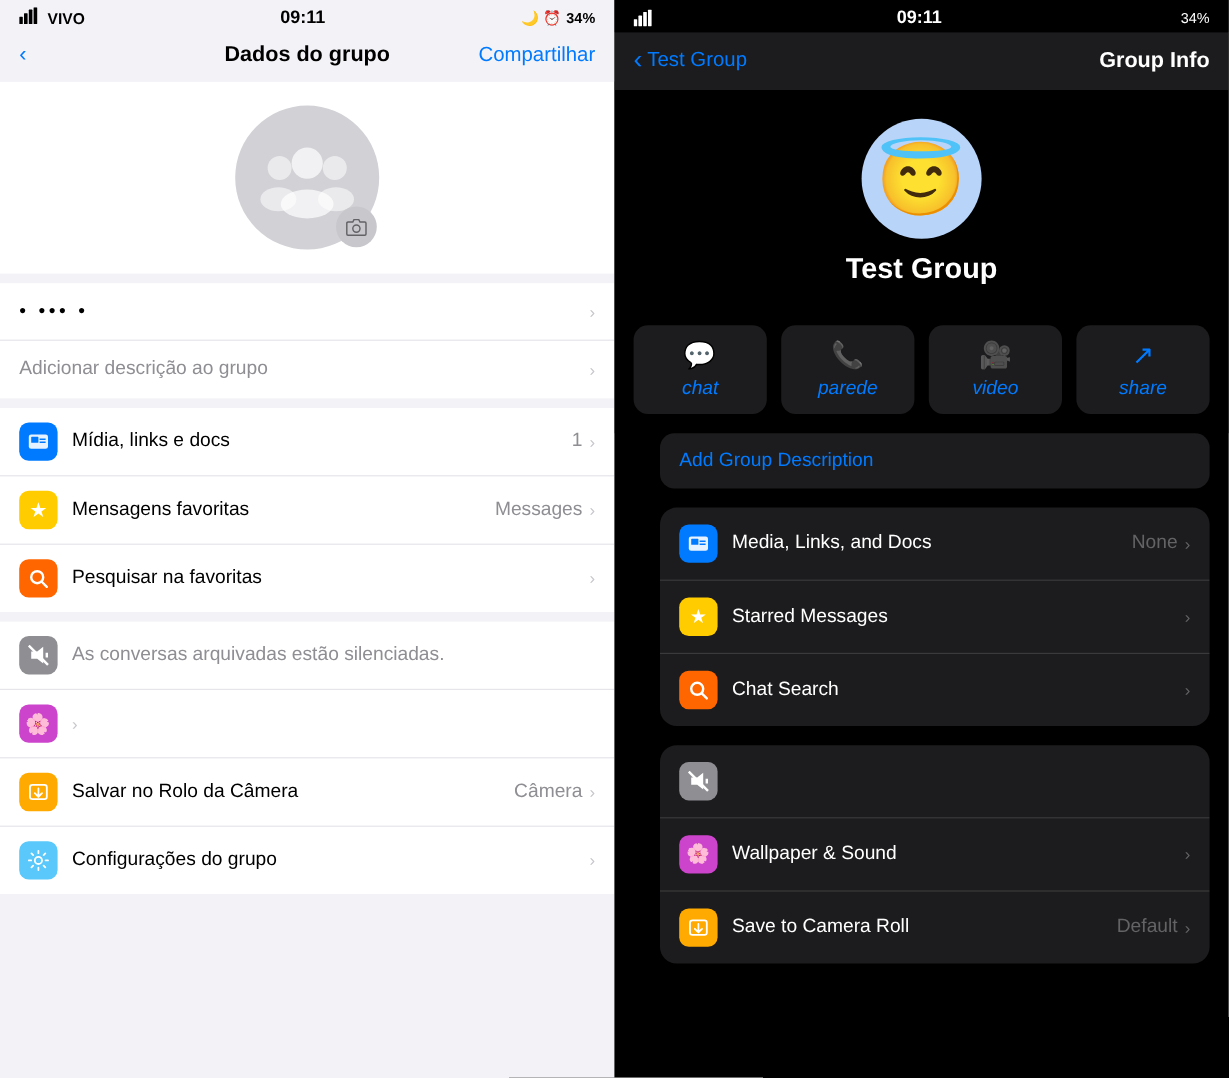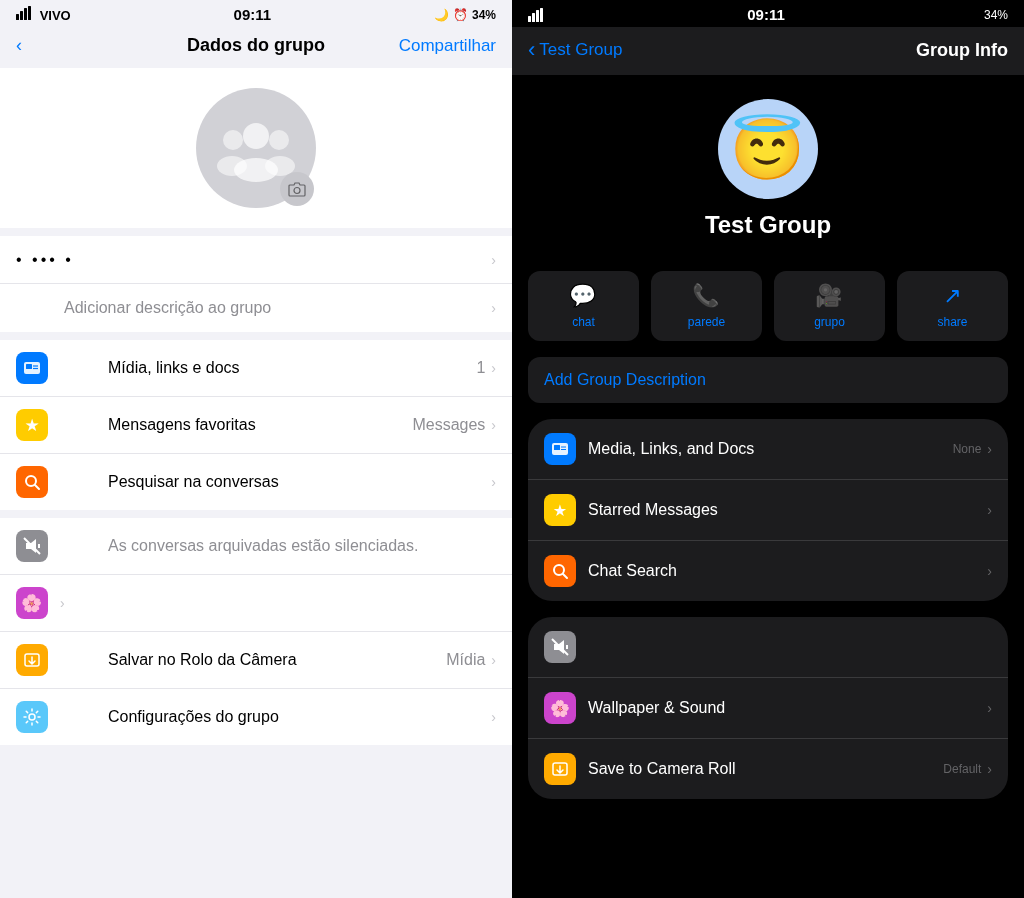--- a/index.html
+++ b/index.html
@@ -110,21 +110,20 @@
       align-items: center;
       padding: 12px 16px;
       border-bottom: 0.5px solid #e5e5ea;
       min-height: 48px;
     }
     .left-row:last-child { border-bottom: none; }
     .left-row .row-text {
       flex: 1;
       font-size: 16px;
       color: #000;
-      margin-left: 48px;
     }
     .left-row .row-text.placeholder-text { color: #8e8e93; }
     .left-row .row-value { color: #8e8e93; font-size: 16px; margin-right: 6px; }
     .left-row .chevron { color: #c7c7cc; font-size: 14px; }
     .left-row .icon-box {
       width: 32px;
       height: 32px;
       border-radius: 8px;
       display: flex;
       align-items: center;
@@ -234,37 +233,37 @@
       flex: 1;
       background: #1c1c1e;
       border-radius: 12px;
       display: flex;
       flex-direction: column;
       align-items: center;
       padding: 12px 8px;
       gap: 6px;
     }
     .action-btn .action-icon { font-size: 22px; color: #007aff; }
-    .action-btn .action-label { color: #007aff; font-size: 12px; }
+    .action-btn .action-label { color: #007aff; font-size: 16px; font-style: italic; }
 
     .add-description-section {
       background: #1c1c1e;
       margin: 0 16px 16px;
       border-radius: 12px;
       padding: 14px 16px;
     }
     .add-description-text {
       color: #007aff;
       font-size: 16px;
     }
 
     .right-list-section {
       background: #1c1c1e;
       margin: 0 16px 16px;
-      border-radius: 24px;
+      border-radius: 14px;
       overflow: hidden;
     }
     .right-list-row {
       display: flex;
       align-items: center;
       padding: 14px 16px;
       border-bottom: 0.5px solid #3a3a3c;
     }
     .right-list-row:last-child { border-bottom: none; }
     .right-icon-box {
@@ -276,21 +275,21 @@
       justify-content: center;
       margin-right: 12px;
       font-size: 16px;
     }
     .right-row-label {
       flex: 1;
       color: #fff;
       font-size: 16px;
     }
     .right-row-label.muted { color: #636366; }
-    .right-row-value { color: #636366; font-size: 12px; margin-right: 6px; }
+    .right-row-value { color: #636366; font-size: 16px; margin-right: 6px; }
     .right-chevron { color: #636366; font-size: 14px; }
   </style>
 </head>
 <body>
 
 <div class="left-panel">
 
   <div class="left-status-bar">
     <span>
       <svg width="20" height="14" viewBox="0 0 20 14">
@@ -369,21 +368,21 @@
       <span class="row-value">Messages</span>
       <span class="chevron">›</span>
     </div>
     <div class="left-row">
       <div class="icon-box icon-orange">
         <svg width="18" height="18" viewBox="0 0 18 18" fill="none">
             <circle cx="8" cy="8" r="5" stroke="white" stroke-width="2"></circle>
             <line x1="12" y1="12" x2="16" y2="16" stroke="white" stroke-width="2" stroke-linecap="round"></line>
           </svg>
       </div>
-      <span class="row-text">Pesquisar na conversas</span>
+      <span class="row-text">Pesquisar na favoritas</span>
       <span class="chevron">›</span>
     </div>
   </div>
 
   <div class="left-section">
     <div class="left-row">
       <div class="icon-box icon-gray">
         <svg width="18" height="18" viewBox="0 0 18 18" fill="none">
             <polygon points="3,6 8,6 13,2 13,16 8,12 3,12" fill="white"></polygon>
             <line x1="16" y1="7" x2="16" y2="11" stroke="white" stroke-width="2"></line>
@@ -399,21 +398,21 @@
       <span class="chevron">›</span>
     </div>
     <div class="left-row">
       <div class="icon-box icon-yellow2">
         <svg width="18" height="18" viewBox="0 0 18 18" fill="none">
             <rect x="2" y="3" width="14" height="12" rx="2" stroke="white" stroke-width="1.5"></rect>
             <path d="M9 6v6M6 10l3 3 3-3" stroke="white" stroke-width="1.5" stroke-linecap="round" stroke-linejoin="round"></path>
           </svg>
       </div>
       <span class="row-text">Salvar no Rolo da Câmera</span>
-      <span class="row-value">Mídia</span>
+      <span class="row-value">Câmera</span>
       <span class="chevron">›</span>
     </div>
     <div class="left-row">
       <div class="icon-box icon-teal">
         <svg width="18" height="18" viewBox="0 0 18 18" fill="none">
             <circle cx="9" cy="9" r="3" stroke="white" stroke-width="1.5"></circle>
             <path d="M9 1v2M9 15v2M1 9h2M15 9h2M3.22 3.22l1.42 1.42M13.36 13.36l1.42 1.42M14.78 3.22l-1.42 1.42M4.64 13.36l-1.42 1.42" stroke="white" stroke-width="1.5" stroke-linecap="round"></path>
           </svg>
       </div>
       <span class="row-text">Configurações do grupo</span>
@@ -459,29 +458,29 @@
       <div class="action-btn">
         <span class="action-icon">💬</span>
         <span class="action-label">chat</span>
       </div>
       <div class="action-btn">
         <span class="action-icon">📞</span>
         <span class="action-label">parede</span>
       </div>
       <div class="action-btn">
         <span class="action-icon">🎥</span>
-        <span class="action-label">grupo</span>
+        <span class="action-label">video</span>
       </div>
       <div class="action-btn">
         <span class="action-icon" style="font-size:22px;color:#007aff;">↗</span>
         <span class="action-label">share</span>
       </div>
     </div>
 
-    <div style="position:relative;">
+    <div style="position:relative;padding-left:22px;">
 
       <div class="add-description-section">
         <span class="add-description-text">Add Group Description</span>
       </div>
 
       <div class="right-list-section">
         <div class="right-list-row">
           <div class="right-icon-box icon-blue">
             <svg width="18" height="16" viewBox="0 0 18 16" fill="none">
                 <rect x="1" y="2" width="16" height="12" rx="2" fill="white" opacity="0.9"></rect>

